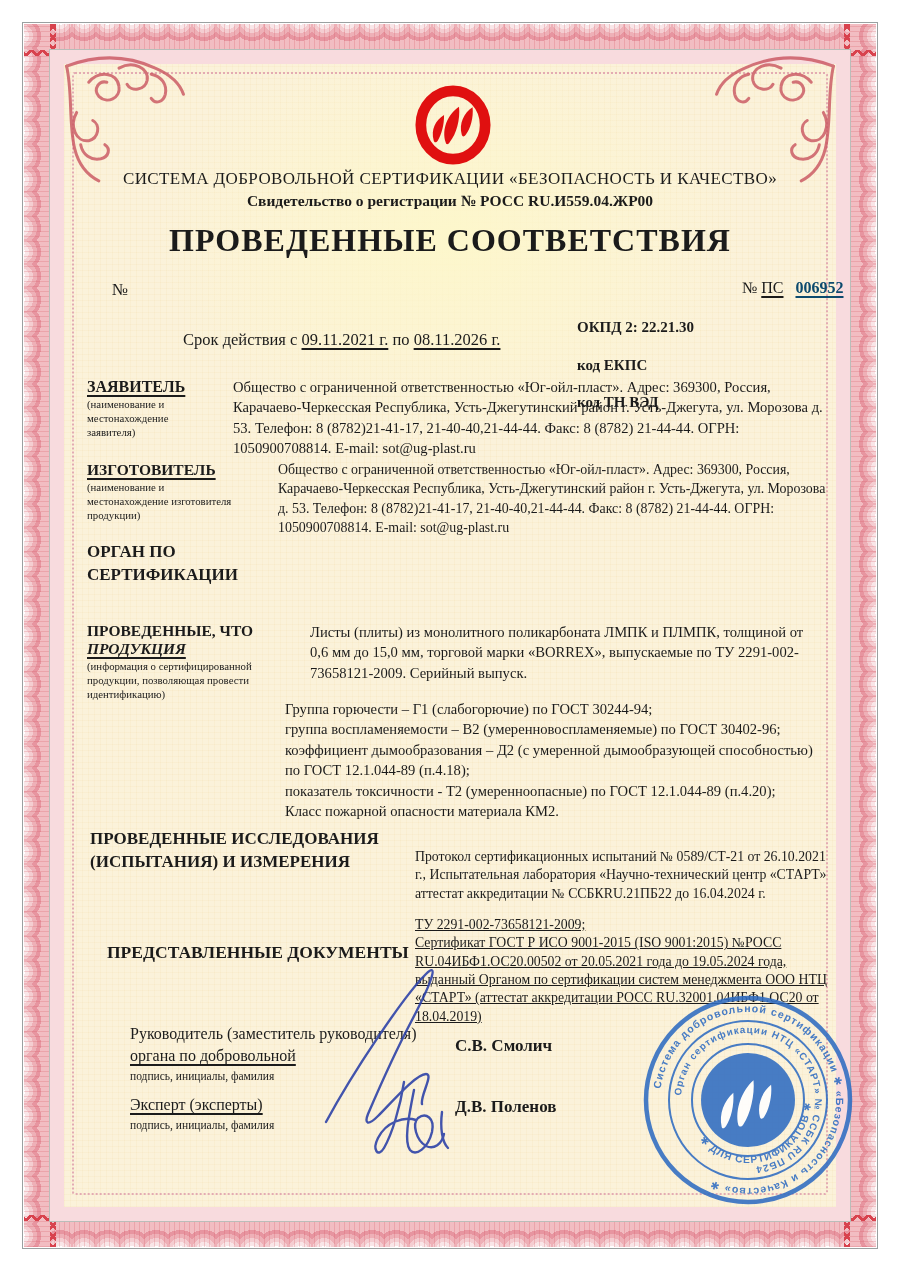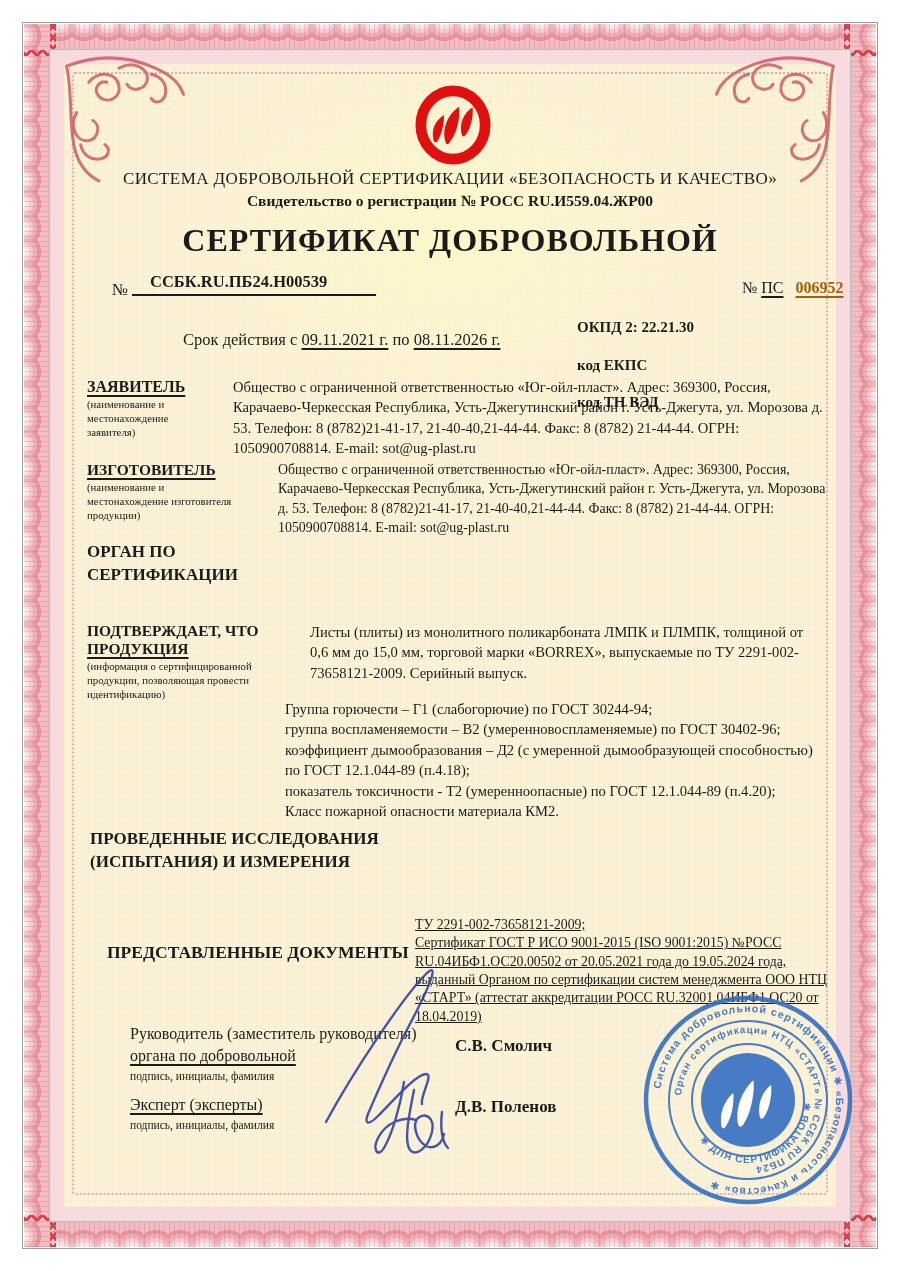--- a/index.html
+++ b/index.html
@@ -43,21 +43,21 @@
   .flourish.tl{left:58px;}
   .flourish.tr{right:58px;transform:scaleX(-1);}
   
   .abs{position:absolute;}
   .ctr{left:66px;right:66px;text-align:center;}
   .sysline{font-size:17px;letter-spacing:.4px;}
   .regline{font-size:15.5px;font-weight:bold;}
   .doctitle{font-size:32px;font-weight:bold;letter-spacing:1px;}
   .u{text-decoration:underline;text-underline-offset:3px;text-decoration-thickness:1.5px;}
   .numline{border-bottom:2px solid #1c1c1c;padding:0 14px 2px 18px;font-weight:bold;font-size:16.5px;}
-  .red{color:#a16207;padding-left:8px;}
+  .red{color:#0c4a6e;padding-left:8px;}
   .codes{font-weight:bold;font-size:15px;line-height:1.25;white-space:pre-line;}
   .validity{font-size:16.5px;}
   .seclabel{font-weight:bold;font-size:16px;}
   .secnote{font-size:10.8px;line-height:1.28;white-space:pre-line;margin-top:2px;}
   .body-txt{font-size:14.6px;line-height:1.4;white-space:pre-line;}
   .body-sm{font-size:13.8px;line-height:1.33;white-space:pre-line;}
   .biglabel{font-weight:bold;font-size:17px;line-height:1.35;white-space:pre-line;}
   .sig-role{font-size:16px;}
   .sig-note{font-size:11.5px;}
   .sig-name{font-weight:bold;font-size:17px;}
@@ -106,24 +106,23 @@
     <ellipse cx="40" cy="41" rx="33" ry="35" fill="none" stroke="#e01010" stroke-width="11"></ellipse>
     <g fill="#e01010" transform="translate(0,2)">
       <path d="M24 56 C18 46 20 36 27 28 C30 38 30 48 28 55 C27 58 25 58 24 56 Z" transform="rotate(16 26 42)"></path>
       <path d="M38 58 C30 46 32 30 41 19 C46 31 46 47 42 56 C41 60 39 60 38 58 Z" transform="rotate(16 39 38)"></path>
       <path d="M53 50 C47 40 49 28 56 20 C60 30 60 42 57 49 C56 52 54 52 53 50 Z" transform="rotate(16 55 35)"></path>
     </g>
   </svg>
 
   <div class="abs ctr sysline" style="top:169px;">СИСТЕМА ДОБРОВОЛЬНОЙ СЕРТИФИКАЦИИ «БЕЗОПАСНОСТЬ И КАЧЕСТВО»</div>
   <div class="abs ctr regline" style="top:192px;">Свидетельство о регистрации № РОСС RU.И559.04.ЖР00</div>
-  <div class="abs ctr doctitle" style="top:222px;">СЕРТИФИКАТ ДОБРОВОЛЬНОЙ</div>
+  <div class="abs ctr doctitle" style="top:222px;">ПРОВЕДЕННЫЕ СООТВЕТСТВИЯ</div>
 
   <div class="abs" style="left:112px;top:280px;font-size:17px;">№</div>
-  <div class="abs numline" style="left:132px;top:272px;width:212px;">ССБК.RU.ПБ24.Н00539</div>
   <div class="abs" style="left:742px;top:279px;font-size:16px;">
     <span>№</span>
     <span class="u">ПС</span>
     <span class="u red" style="font-weight:bold;">006952</span>
   </div>
 
   <div class="abs validity" style="left:183px;top:330px;">
     <span>Срок действия с</span>
     <span class="u">09.11.2021 г.</span>
     <span>по</span>
@@ -147,36 +146,37 @@
     <div class="secnote">(наименование и
 местонахождение изготовителя
 продукции)</div>
   </div>
   <div class="abs body-txt" style="left:278px;top:460px;width:552px;font-size:13.9px;">Общество с ограниченной ответственностью «Юг-ойл-пласт». Адрес: 369300, Россия, Карачаево-Черкесская Республика, Усть-Джегутинский район г. Усть-Джегута, ул. Морозова д. 53. Телефон: 8 (8782)21-41-17, 21-40-40,21-44-44. Факс: 8 (8782) 21-44-44. ОГРН: 1050900708814. E-mail: sot@ug-plast.ru</div>
 
   <div class="abs biglabel" style="left:87px;top:541px;width:190px;">ОРГАН ПО
 СЕРТИФИКАЦИИ</div>
 
   <div class="abs" style="left:87px;top:622px;width:215px;">
-    <div class="seclabel" style="font-size:15.5px;">ПОДТВЕРЖДАЕТ, ЧТО</div>
-    <div class="seclabel u" style="font-size:15.5px;">ПРОДУКЦИЯ</div>
+    <div class="seclabel" style="font-size:15.5px;">ПРОВЕДЕННЫЕ, ЧТО</div>
+    <div class="seclabel u" style="font-size:15.5px;font-style:italic;">ПРОДУКЦИЯ</div>
     <div class="secnote">(информация о сертифицированной
 продукции, позволяющая провести
 идентификацию)</div>
   </div>
   <div class="abs body-txt" style="left:310px;top:622px;width:515px;">Листы (плиты) из монолитного поликарбоната ЛМПК и ПЛМПК, толщиной от 0,6 мм до 15,0 мм, торговой марки «BORREX», выпускаемые по ТУ 2291-002-73658121-2009. Серийный выпуск.</div>
 
   <div class="abs body-txt" style="left:285px;top:699px;width:545px;">Группа горючести – Г1 (слабогорючие) по ГОСТ 30244-94;
 группа воспламеняемости – В2 (умеренновоспламеняемые) по ГОСТ 30402-96;
 коэффициент дымообразования – Д2 (с умеренной дымообразующей способностью) по ГОСТ 12.1.044-89 (п.4.18);
 показатель токсичности - Т2 (умеренноопасные) по ГОСТ 12.1.044-89 (п.4.20);
 Класс пожарной опасности материала КМ2.</div>
 
   <div class="abs biglabel" style="left:90px;top:828px;width:330px;">ПРОВЕДЕННЫЕ ИССЛЕДОВАНИЯ
 (ИСПЫТАНИЯ) И ИЗМЕРЕНИЯ</div>
+  <div class="abs body-sm" style="left:415px;top:848px;width:415px;">Протокол сертификационных испытаний № 0589/СТ-21 от 26.10.2021 г., Испытательная лаборатория «Научно-технический центр «СТАРТ» аттестат аккредитации № ССБКRU.21ПБ22 до 16.04.2024 г.</div>
 
   <div class="abs biglabel" style="left:107px;top:941px;width:320px;font-size:17.5px;">ПРЕДСТАВЛЕННЫЕ ДОКУМЕНТЫ</div>
   <div class="abs body-sm" style="left:415px;top:916px;width:418px;text-decoration:underline;">ТУ 2291-002-73658121-2009;
 Сертификат ГОСТ Р ИСО 9001-2015 (ISO 9001:2015) №РОСС RU.04ИБФ1.ОС20.00502 от 20.05.2021 года до 19.05.2024 года, выданный Органом по сертификации систем менеджмента ООО НТЦ «СТАРТ» (аттестат аккредитации РОСС RU.32001.04ИБФ1.ОС20 от 18.04.2019)</div>
 
   <div class="abs sig-role" style="left:130px;top:1025px;">Руководитель (заместитель руководителя)</div>
   <div class="abs sig-role u" style="left:130px;top:1047px;">органа по добровольной</div>
   <div class="abs sig-note" style="left:130px;top:1070px;">подпись, инициалы, фамилия</div>
   <div class="abs sig-role u" style="left:130px;top:1096px;">Эксперт (эксперты)</div>
   <div class="abs sig-note" style="left:130px;top:1119px;">подпись, инициалы, фамилия</div>

